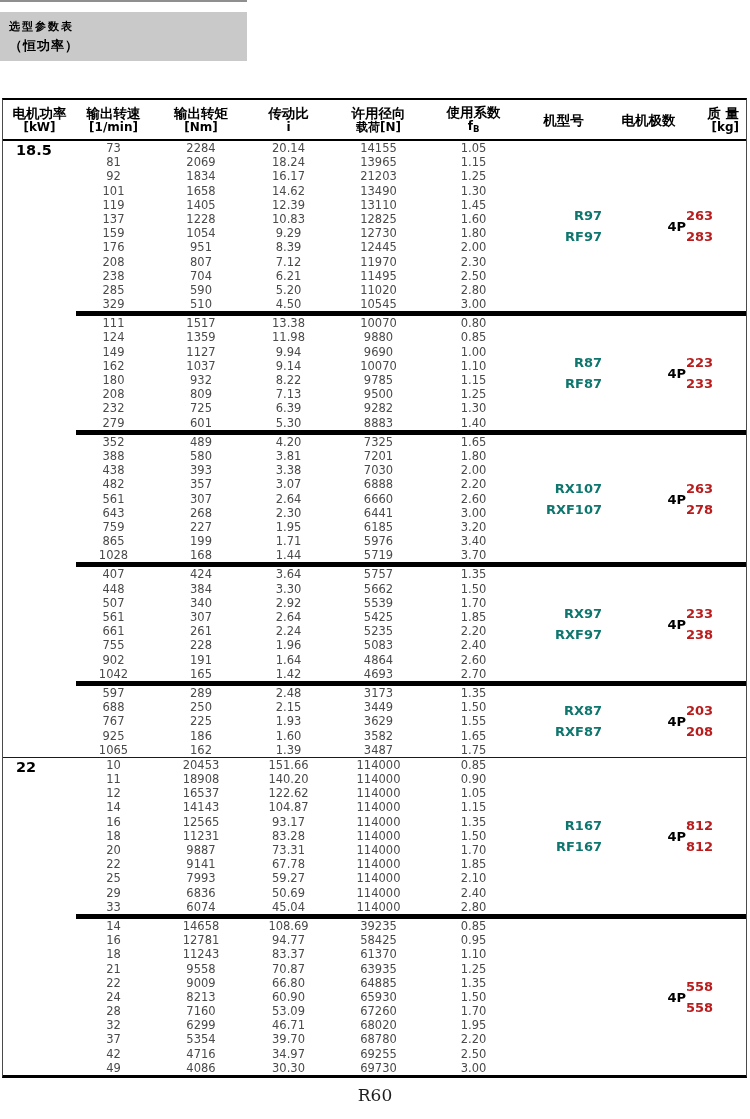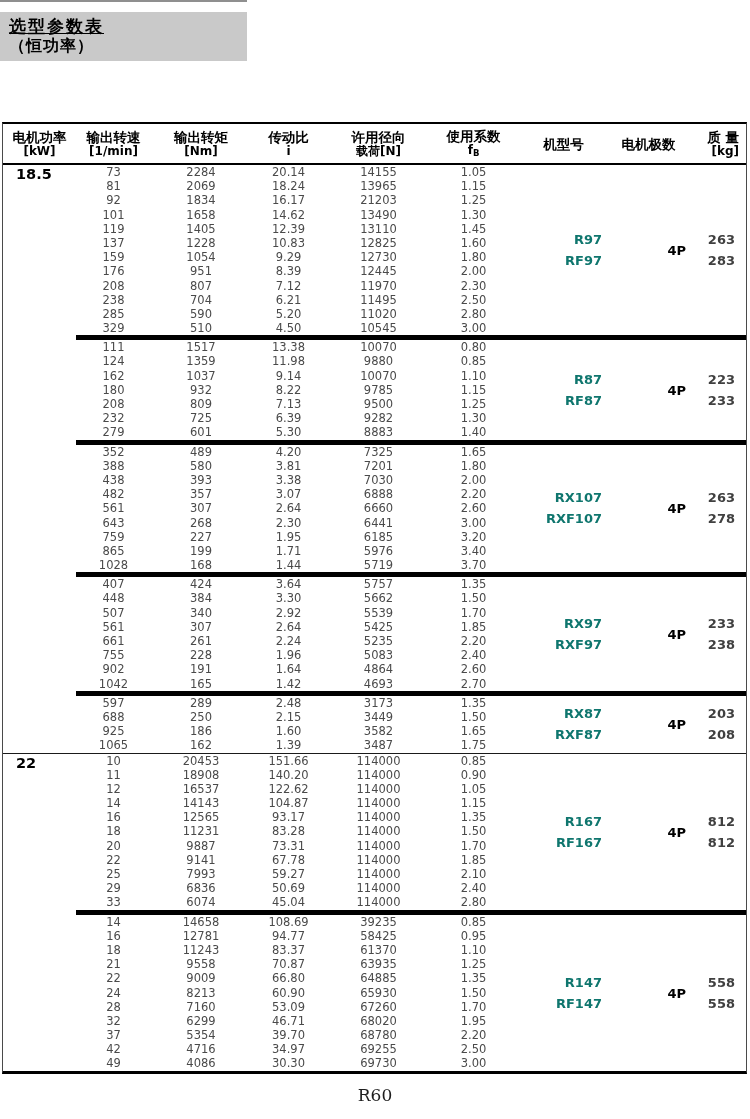--- a/index.html
+++ b/index.html
@@ -2,26 +2,26 @@
 <html><head>
 <meta charset="utf-8">
 <style>
   * { margin:0; padding:0; box-sizing:border-box; }
   html,body { width:750px; height:1119px; background:#fff; font-family:"DejaVu Sans","Liberation Sans",sans-serif; }
   #page { position:relative; width:750px; height:1119px; background:#fff; overflow:hidden; }
 
   .top-bar { position:absolute; left:0; top:0; width:247px; height:2px; background:#8f8f8f; }
 
   .title-box { position:absolute; left:0; top:12px; width:247px; background:#c9c9c9; padding:5px 6px 6px 9px; color:#000; }
-  .title-box .t1 { font-size:17px; font-weight:bold; line-height:19px; letter-spacing:2px;text-decoration:underline; }
-  .title-box .t2 { font-size:16px; font-weight:bold; line-height:19px; letter-spacing:1px; }
+  .title-box .t1 { font-size:11px; font-weight:bold; line-height:19px; letter-spacing:2px; }
+  .title-box .t2 { font-size:13px; font-weight:bold; line-height:19px; letter-spacing:1px; }
 
   .sel-table { position:absolute; left:2px; top:98px; width:745px;
     border-top:2px solid #000; border-bottom:3px solid #000;
-    border-left:1px solid #4a4a4a; border-right:1px solid #4a4a4a;margin-top:24px; }
+    border-left:1px solid #4a4a4a; border-right:1px solid #4a4a4a; }
 
   .thead { display:grid; grid-template-columns:73px 75px 100px 75px 105px 85px 95px 75px auto;
     height:41px; border-bottom:2px solid #000; align-items:center; }
   .hc { text-align:center; color:#000; }
   .hc .l1 { font-size:13.5px; font-weight:bold; line-height:16px; }
   .hc .l2 { font-size:12px; font-weight:bold; line-height:13px; }
   .hc.right { text-align:right; padding-right:7px; }
   .hc .subB { font-size:8.5px; vertical-align:-2px; }
 
   .tbody { width:100%; }
@@ -34,21 +34,21 @@
 
   .rows { display:block; }
   .row { display:grid; grid-template-columns:75px 100px 75px 105px 85px; height:14.2px; }
   .cell { text-align:center; font-size:11.5px; line-height:14.2px; color:#4a4a4a; }
 
   .model-cell { position:absolute; left:431px; width:95px; top:50%; transform:translateY(-50%);
     text-align:right; padding-left:27px; font-weight:bold; color:#0f766e; font-size:13px; line-height:21px; }
   .poles-cell { position:absolute; left:535px; width:75px; top:50%; transform:translateY(-50%);
     text-align:right; font-weight:bold; color:#000; font-size:13px; }
   .mass-cell { position:absolute; left:610px; right:0; top:50%; transform:translateY(-50%);
-    text-align:right; padding-right:11px; font-weight:bold; color:#404040; font-size:13px; line-height:21px; }
+    text-align:left; padding-right:11px; font-weight:bold; color:#b91c1c; font-size:13px; line-height:21px; }
 
   .footer { position:absolute; left:0; top:1085px; width:100%; text-align:center;
     font-family:"DejaVu Serif","Liberation Serif",serif; font-size:17px; color:#1e1e1e; }
 </style>
 </head>
 <body>
 
 <div id="page">
 
   <div class="top-bar"></div>
@@ -205,20 +205,27 @@
                 <div class="cell">0.80</div>
               </div>
               <div class="row">
                 <div class="cell">124</div>
                 <div class="cell">1359</div>
                 <div class="cell">11.98</div>
                 <div class="cell">9880</div>
                 <div class="cell">0.85</div>
               </div>
               <div class="row">
+                <div class="cell">149</div>
+                <div class="cell">1127</div>
+                <div class="cell">9.94</div>
+                <div class="cell">9690</div>
+                <div class="cell">1.00</div>
+              </div>
+              <div class="row">
                 <div class="cell">162</div>
                 <div class="cell">1037</div>
                 <div class="cell">9.14</div>
                 <div class="cell">10070</div>
                 <div class="cell">1.10</div>
               </div>
               <div class="row">
                 <div class="cell">180</div>
                 <div class="cell">932</div>
                 <div class="cell">8.22</div>
@@ -410,20 +417,27 @@
                 <div class="cell">2.48</div>
                 <div class="cell">3173</div>
                 <div class="cell">1.35</div>
               </div>
               <div class="row">
                 <div class="cell">688</div>
                 <div class="cell">250</div>
                 <div class="cell">2.15</div>
                 <div class="cell">3449</div>
                 <div class="cell">1.50</div>
+              </div>
+              <div class="row">
+                <div class="cell">767</div>
+                <div class="cell">225</div>
+                <div class="cell">1.93</div>
+                <div class="cell">3629</div>
+                <div class="cell">1.55</div>
               </div>
               <div class="row">
                 <div class="cell">925</div>
                 <div class="cell">186</div>
                 <div class="cell">1.60</div>
                 <div class="cell">3582</div>
                 <div class="cell">1.65</div>
               </div>
               <div class="row">
                 <div class="cell">1065</div>
@@ -609,24 +623,20 @@
                 <div class="cell">2.50</div>
               </div>
               <div class="row">
                 <div class="cell">49</div>
                 <div class="cell">4086</div>
                 <div class="cell">30.30</div>
                 <div class="cell">69730</div>
                 <div class="cell">3.00</div>
               </div>
             </div>
-            <div class="model-cell">
-              <div>R147</div>
-              <div>RF147</div>
-            </div>
             <div class="poles-cell">4P</div>
             <div class="mass-cell">
               <div>558</div>
               <div>558</div>
             </div>
           </div>
         </div>
       </div>
   </div>
 

